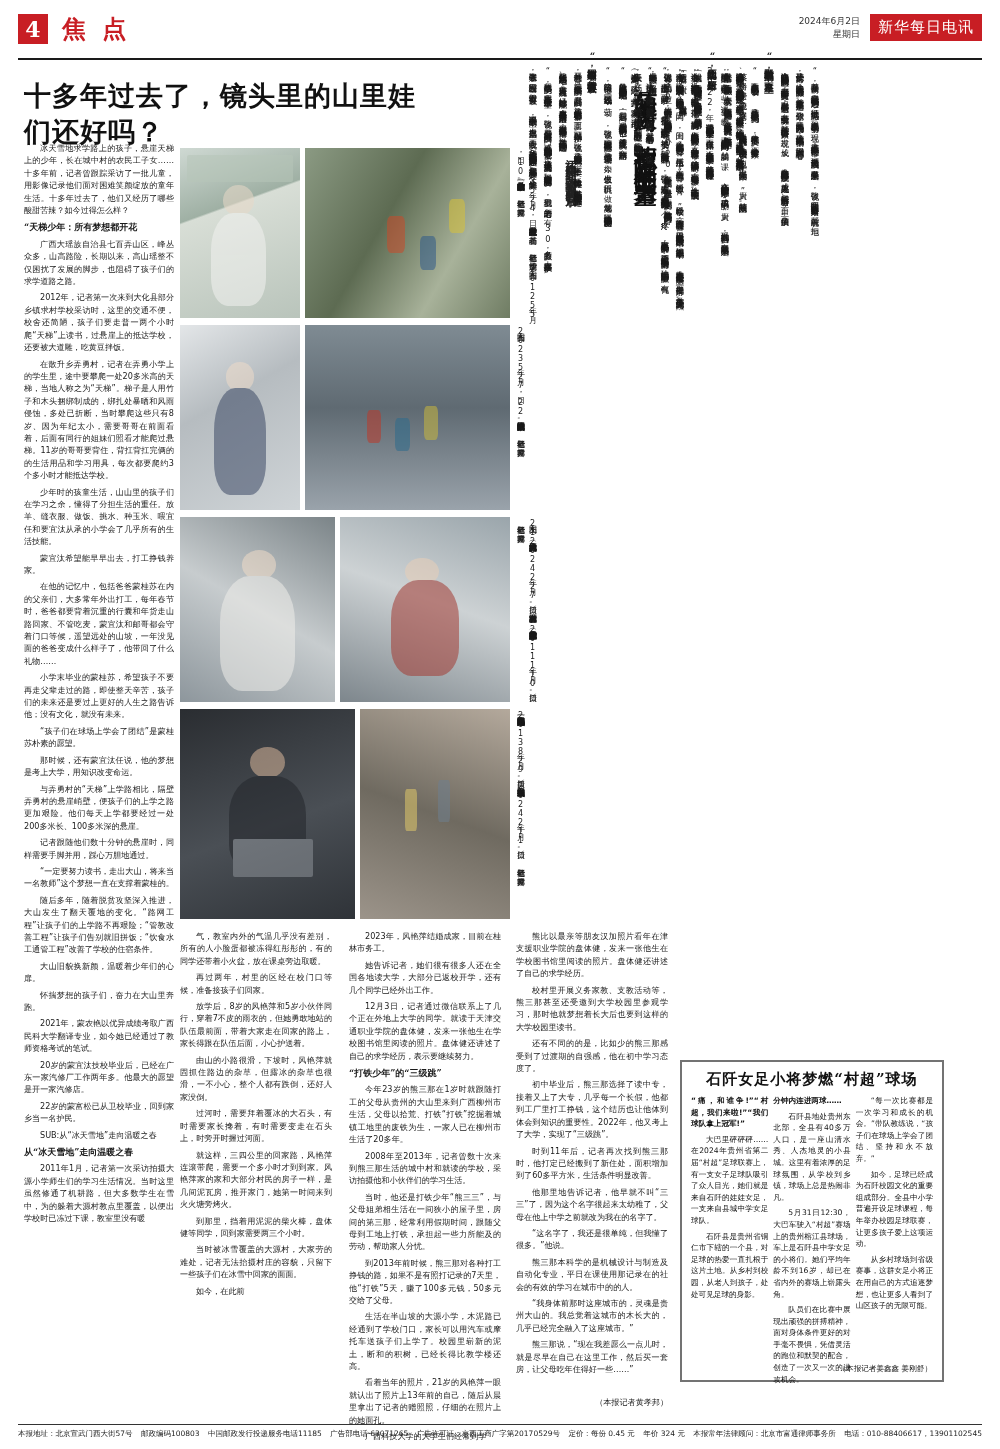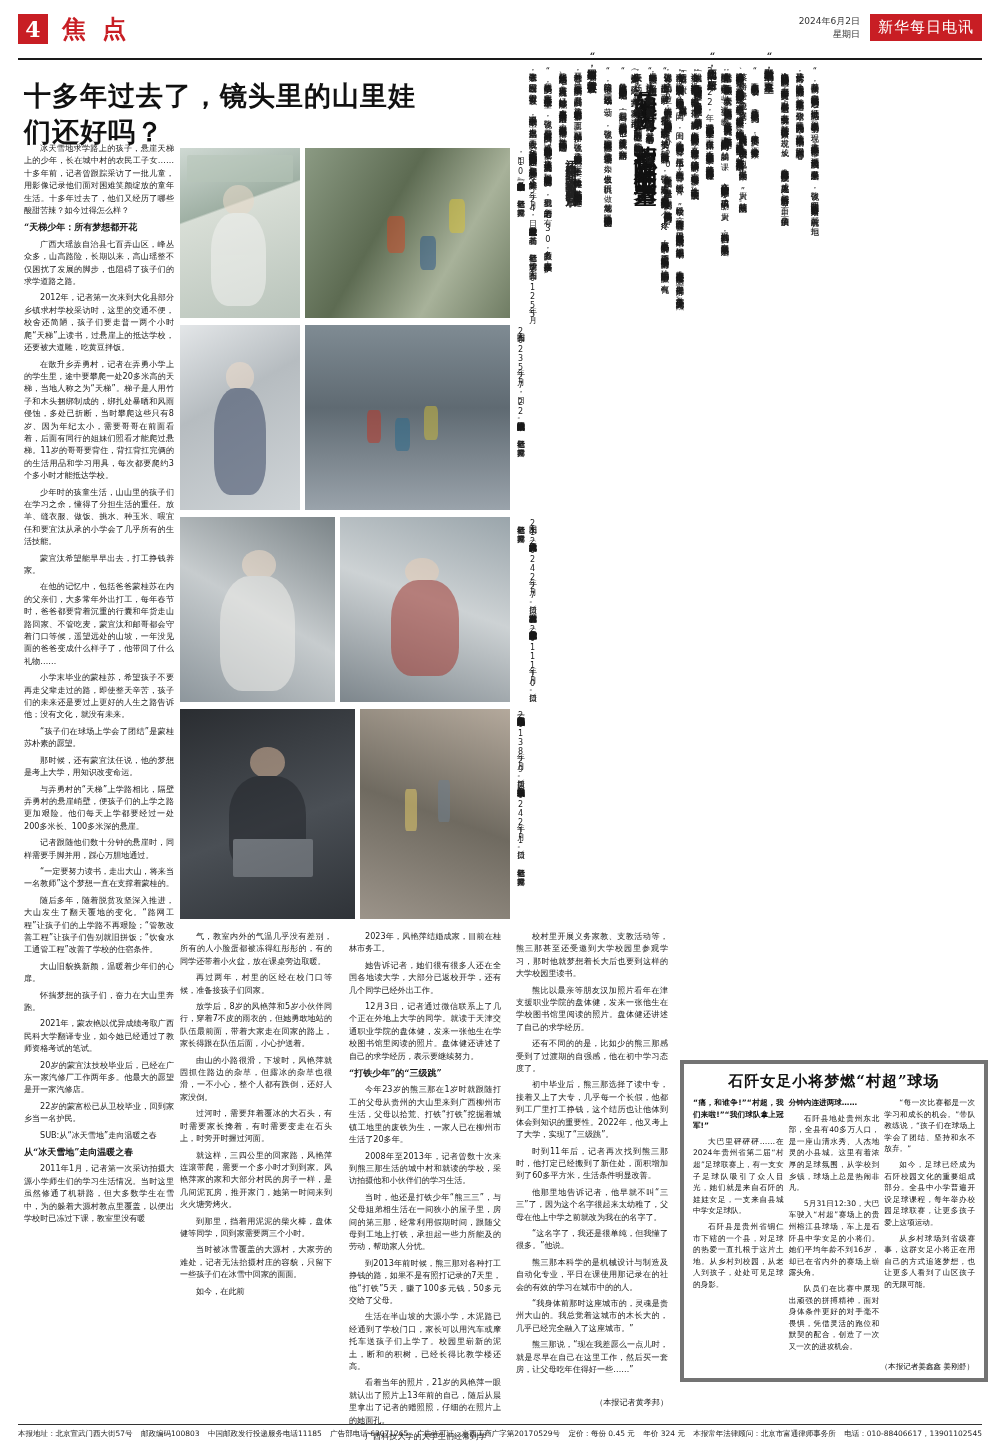--- a/index.html
+++ b/index.html
@@ -86,22 +86,22 @@
   #r1{left:684px;top:50px;width:66px;height:1310px;}
   #r2{left:756px;top:50px;width:66px;height:1310px;}
   .vcol{position:absolute;writing-mode:vertical-rl;text-orientation:upright;
     font-size:8.3px;line-height:15px;letter-spacing:.4px;color:#1a1a1a;text-align:justify;}
   .vcol p{margin:0 0 2px 0;text-indent:16px;}
   .vcol .vsub{font-weight:bold;text-indent:0;font-size:9.5px;margin:0 0 4px 0;
     font-family:"DejaVu Serif","Liberation Serif",serif;}
 
   
   .redbox{
-    position:absolute;left:680px;top:1060px;width:308px;height:322px;
-    border:4px solid #737373;padding:8px 9px;box-sizing:border-box;background:#fff;
+    position:absolute;left:680px;top:1060px;width:264px;height:322px;
+    border:2px solid #737373;padding:8px 9px;box-sizing:border-box;background:#fff;
   }
   .redbox h3{
     margin:0 0 6px 0;font-size:15px;font-weight:bold;text-align:center;letter-spacing:1px;
     font-family:"DejaVu Serif","Liberation Serif",serif;
   }
   .redbox .rb-cols{display:flex;gap:5px;height:272px;}
   .rb-col{font-size:7.6px;line-height:11.6px;text-align:justify;flex:1;}
   .rb-col p{margin:0 0 4px 0;text-indent:15px;}
   .rb-col .q{text-indent:0;font-weight:bold;}
   .rb-sign{position:absolute;right:10px;bottom:6px;font-size:7.6px;}
@@ -240,22 +240,22 @@
     <p>今年23岁的熊三那在1岁时就跟随打工的父母从贵州的大山里来到广西柳州市生活，父母以拾荒、打铁“打铁”挖掘着城镇工地里的废铁为生，一家人已在柳州市生活了20多年。</p>
     <p>2008年至2013年，记者曾数十次来到熊三那生活的城中村和就读的学校，采访拍摄他和小伙伴们的学习生活。</p>
     <p>当时，他还是打铁少年“熊三三”，与父母姐弟相生活在一间狭小的屋子里，房间的第三那，经常利用假期时间，跟随父母到工地上打铁，承担起一些力所能及的劳动，帮助家人分忧。</p>
     <p>到2013年前时候，熊三那对各种打工挣钱的路，如果不是有照打记录的7天里，他“打铁”5天，赚了100多元钱，50多元交给了父母。</p>
     <p>生活在半山坡的大源小学，木泥路已经通到了学校门口，家长可以用汽车或摩托车送孩子们上学了。校园里崭新的泥土，断和的积树，已经长得比教学楼还高。</p>
     <p>看着当年的照片，21岁的风艳萍一眼就认出了照片上13年前的自己，随后从晨里拿出了记者的赠照照，仔细的在照片上的她面孔。</p>
     <p>广西科技大学的大学生们经常到学</p>
   </div>
 
   <div class="col" id="c4">
+    <p>熊比以最亲等朋友汉加照片看年在津支援职业学院的盘体健，发来一张他生在学校图书馆里阅读的照片。盘体健还讲述了自己的求学经历。</p>
     <p>校村里开展义务家教、支教活动等，熊三那甚至还受邀到大学校园里参观学习，那时他就梦想着长大后也要到这样的大学校园里读书。</p>
-    <p>熊比以最亲等朋友汉加照片看年在津支援职业学院的盘体健，发来一张他生在学校图书馆里阅读的照片。盘体健还讲述了自己的求学经历。</p>
     <p>还有不同的的是，比如少的熊三那感受到了过渡期的自强感，他在初中学习态度了。</p>
     <p>初中毕业后，熊三那选择了读中专，接着又上了大专，几乎每一个长假，他都到工厂里打工挣钱，这个结历也让他体到体会到知识的重要性。2022年，他又考上了大学，实现了“三级跳”。</p>
     <p>时到11年后，记者再次找到熊三那时，他打定已经搬到了新住处，面积增加到了60多平方米，生活条件明显改善。</p>
     <p>他那里地告诉记者，他早就不叫“三三”了，因为这个名字很起来太幼稚了，父母在他上中学之前就改为我在的名字了。</p>
     <p>“这名字了，我还是很单纯，但我懂了很多。”他说。</p>
     <p>熊三那本科学的是机械设计与制造及自动化专业，平日在课使用那记录在的社会的有效的学习在城市中的的人。</p>
     <p>“我身体前那时这座城市的，灵魂是贵州大山的。我总觉着这城市的木长大的，几乎已经完全融入了这座城市。”</p>
     <p>熊三那说，“现在我差愿么一点儿时，就是尽早在自己在这里工作，然后买一套房，让父母吃年住得好一些……”</p>
     <p class="sign" style="visibility:hidden">（本报记者姜鑫鑫 姜刚舒）</p>
     <p class="sign">（本报记者黄孝邦）</p>

